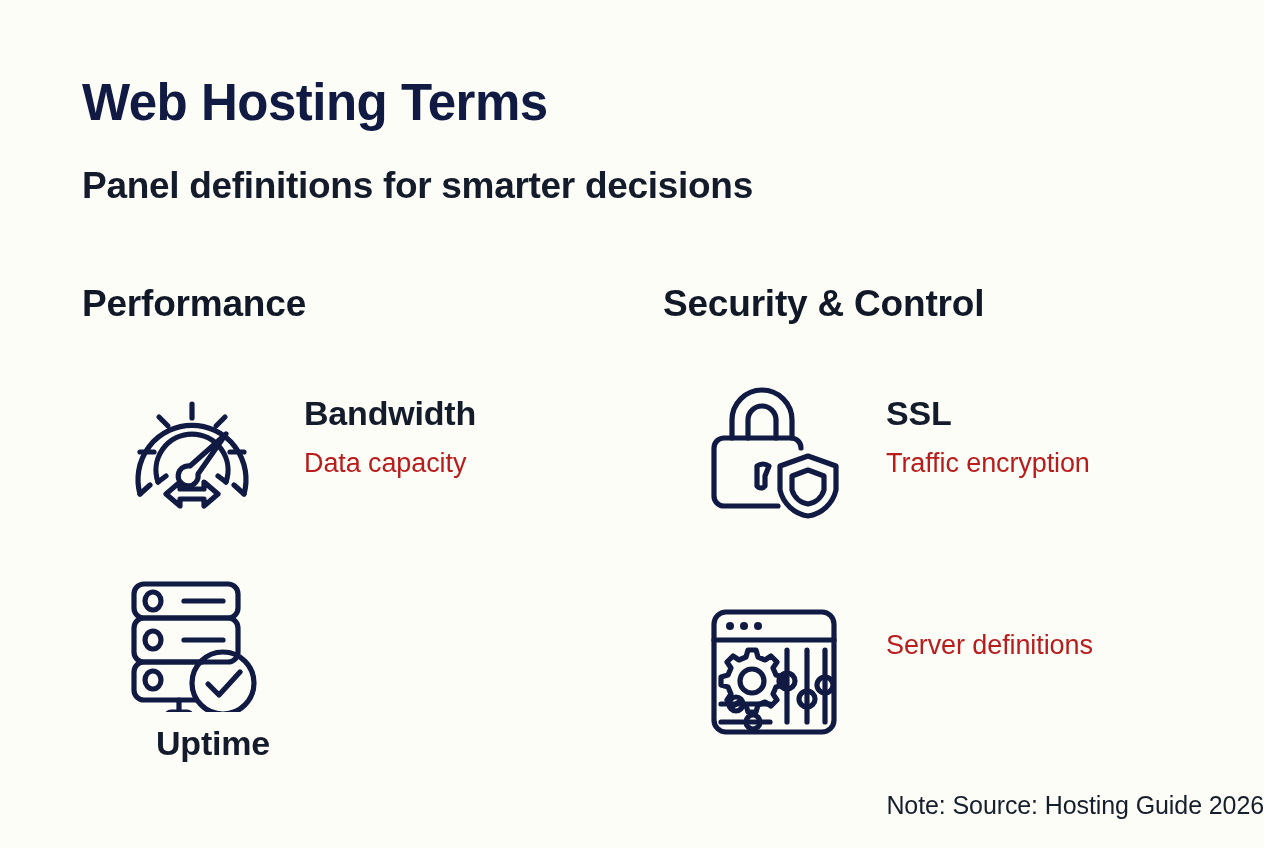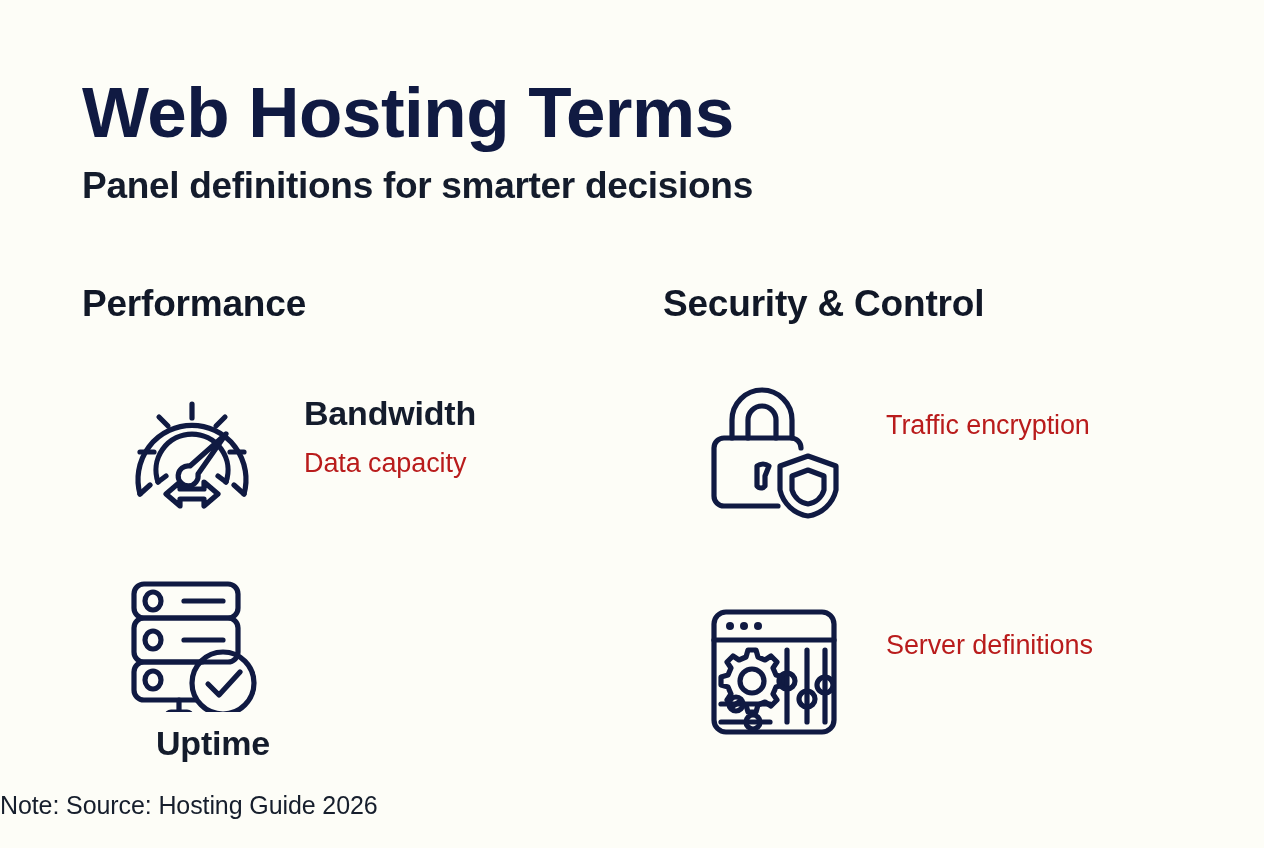--- a/index.html
+++ b/index.html
@@ -20,21 +20,21 @@
   .infographic {
     position: absolute;
     inset: 0;
   }
 
   
   .page-title {
     position: absolute;
     left: 82px;
     top: 76px;
-    font-size: 71px;
+    font-size: 51px;
     font-weight: 700;
     letter-spacing: -0.5px;
     color: #101a42;
     line-height: 1.05;
     white-space: nowrap;
   }
   .page-subtitle {
     position: absolute;
     left: 82px;
     top: 166px;
@@ -116,21 +116,21 @@
     line-height: 1.15;
     white-space: nowrap;
   }
 
   
   .footer-note {
     position: absolute;
     left: 0;
     right: 0;
     top: 791px;
-    text-align: left;
+    text-align: right;
     font-size: 25px;
     font-weight: 400;
     color: #161e2c;
     letter-spacing: -0.1px;
   }
 </style>
 </head>
 <body>
 
 <div class="infographic">
@@ -182,20 +182,21 @@
 
         <path class="icon-stroke" d="M 97 66 A 10 10 0 0 0 87 56 L 20 56 A 10 10 0 0 0 10 66 L 10 114 A 10 10 0 0 0 20 124 L 74 124"></path>
 
         <path class="icon-stroke" d="M 53 84 A 10 10 0 0 1 65 84 L 61 94 L 61 104 A 5 5 0 0 1 53 104 L 53 94 Z"></path>
 
         <path class="icon-stroke" d="M 104 74 L 132 84 L 132 108 A 34 34 0 0 1 104 134 A 34 34 0 0 1 76 108 L 76 84 Z"></path>
         <path class="icon-stroke" d="M 104 88 L 120 94 L 120 108 A 20 20 0 0 1 104 122 A 20 20 0 0 1 88 108 L 88 94 Z"></path>
       </svg>
     </div>
     <div class="term-text">
+      <div class="term-name">SSL</div>
       <div class="term-desc">Traffic encryption</div>
     </div>
   </div>
 
   <div class="term r2c1">
     <div class="term-icon">
       <svg viewBox="0 0 140 140" aria-hidden="true">
 
         <rect class="icon-stroke" x="12" y="12" width="104" height="34" rx="10"></rect>
         <ellipse class="icon-stroke" cx="31" cy="29" rx="8" ry="9"></ellipse>

